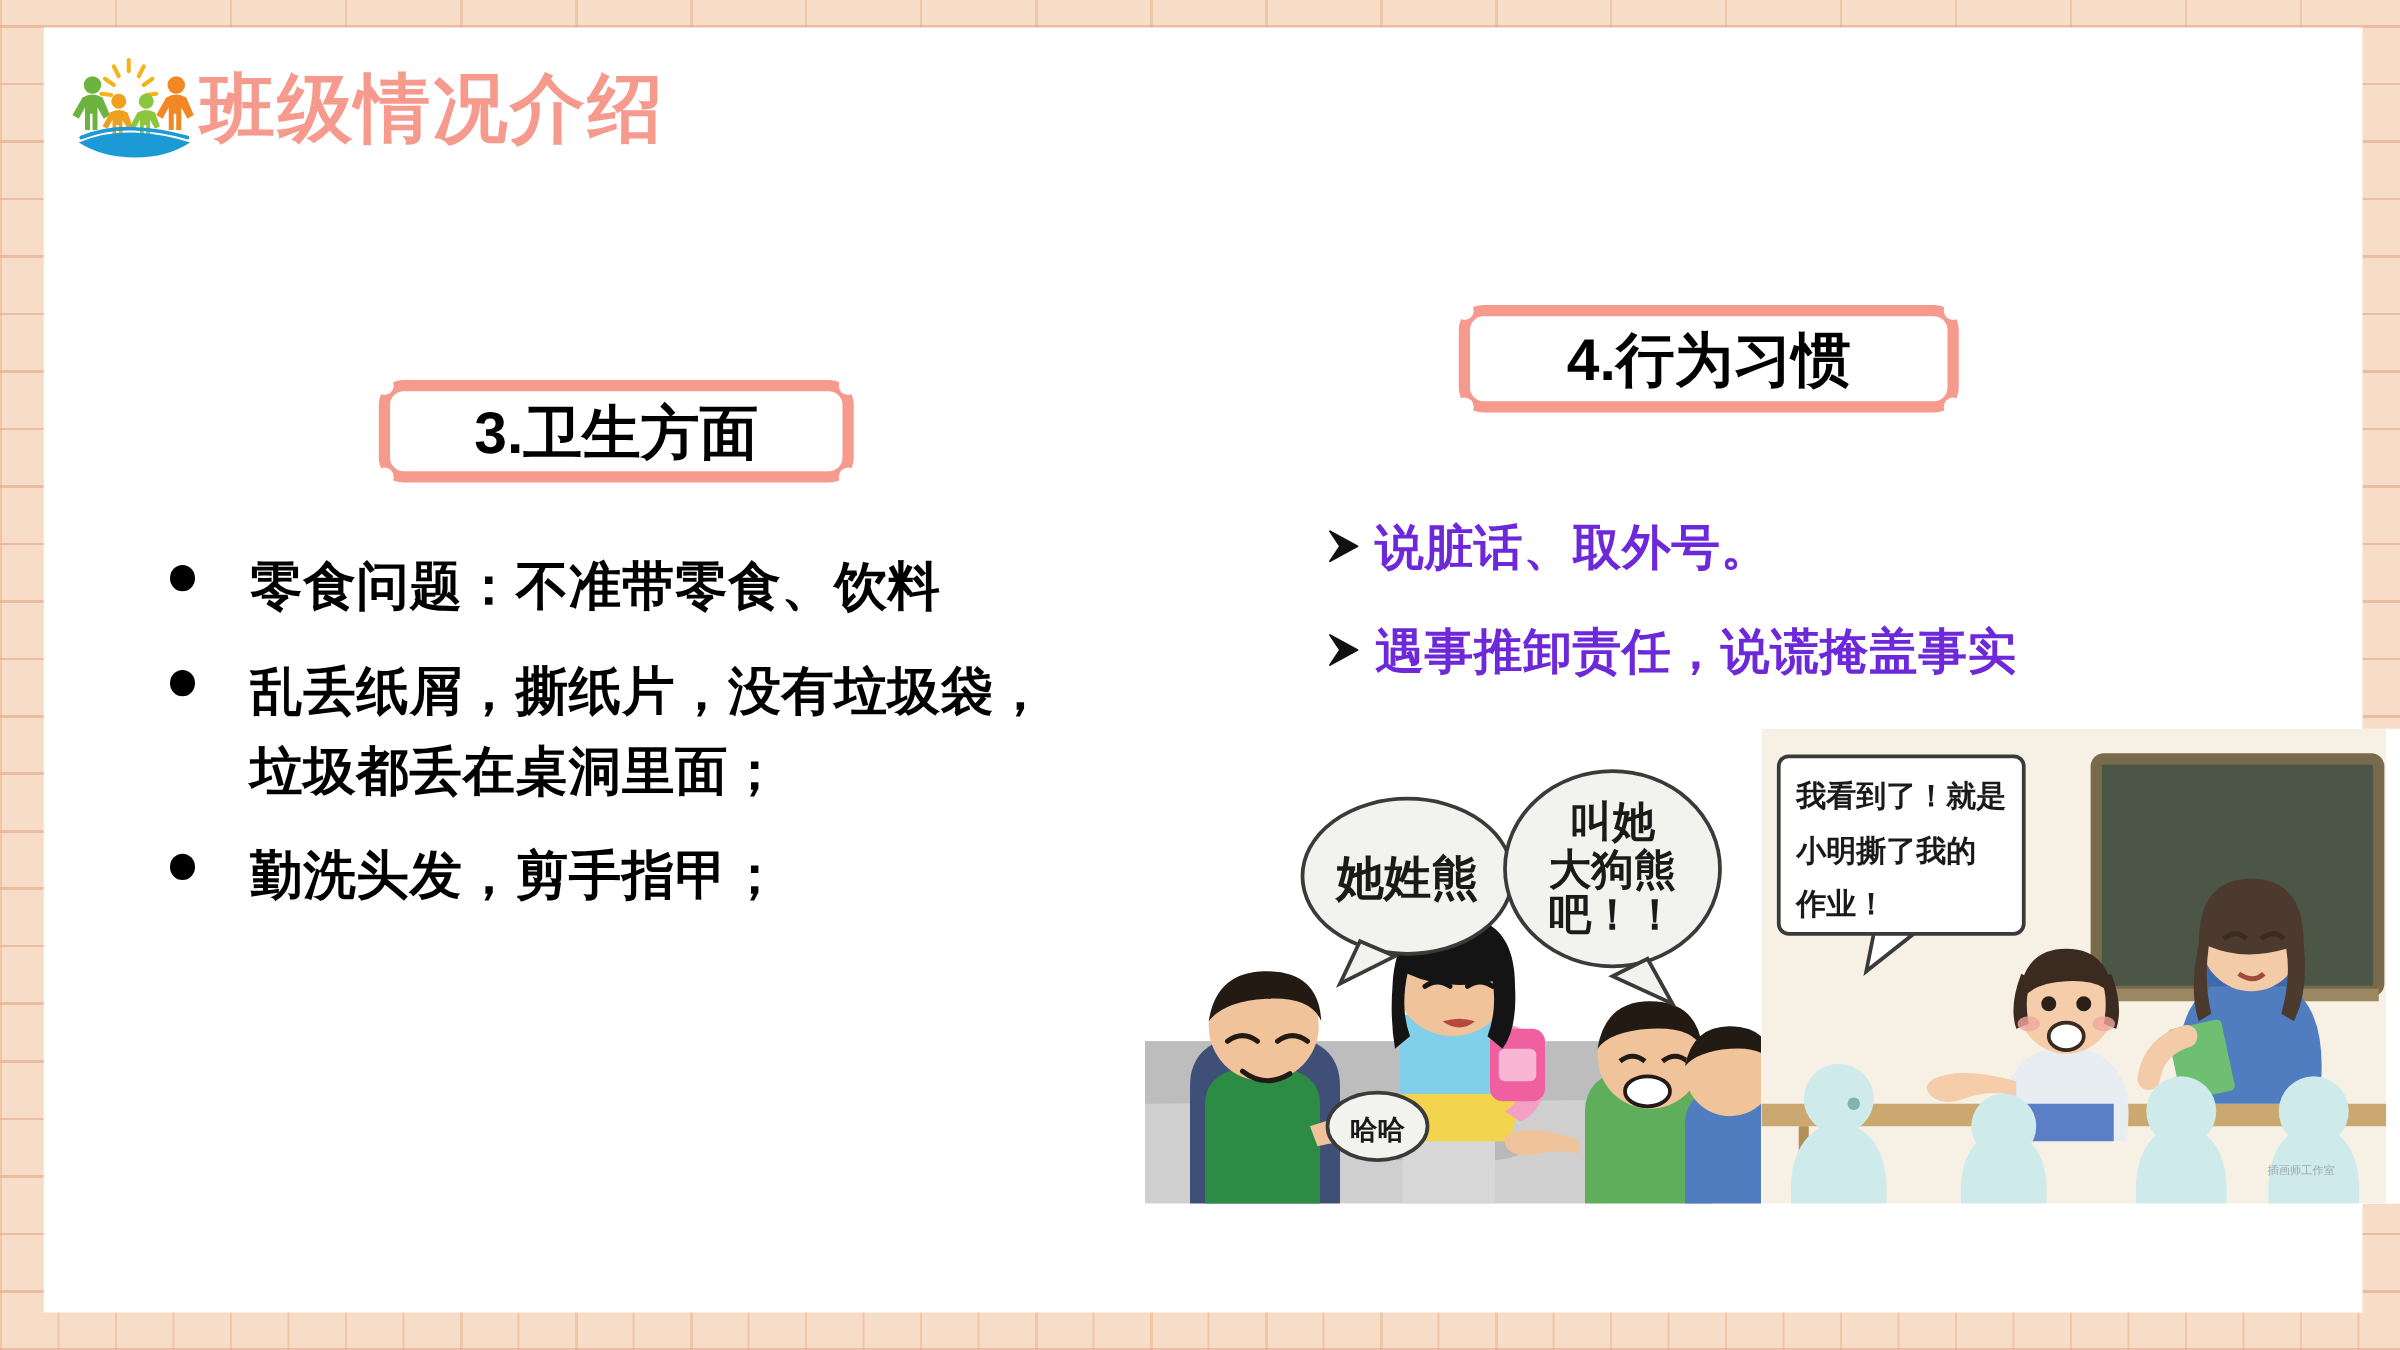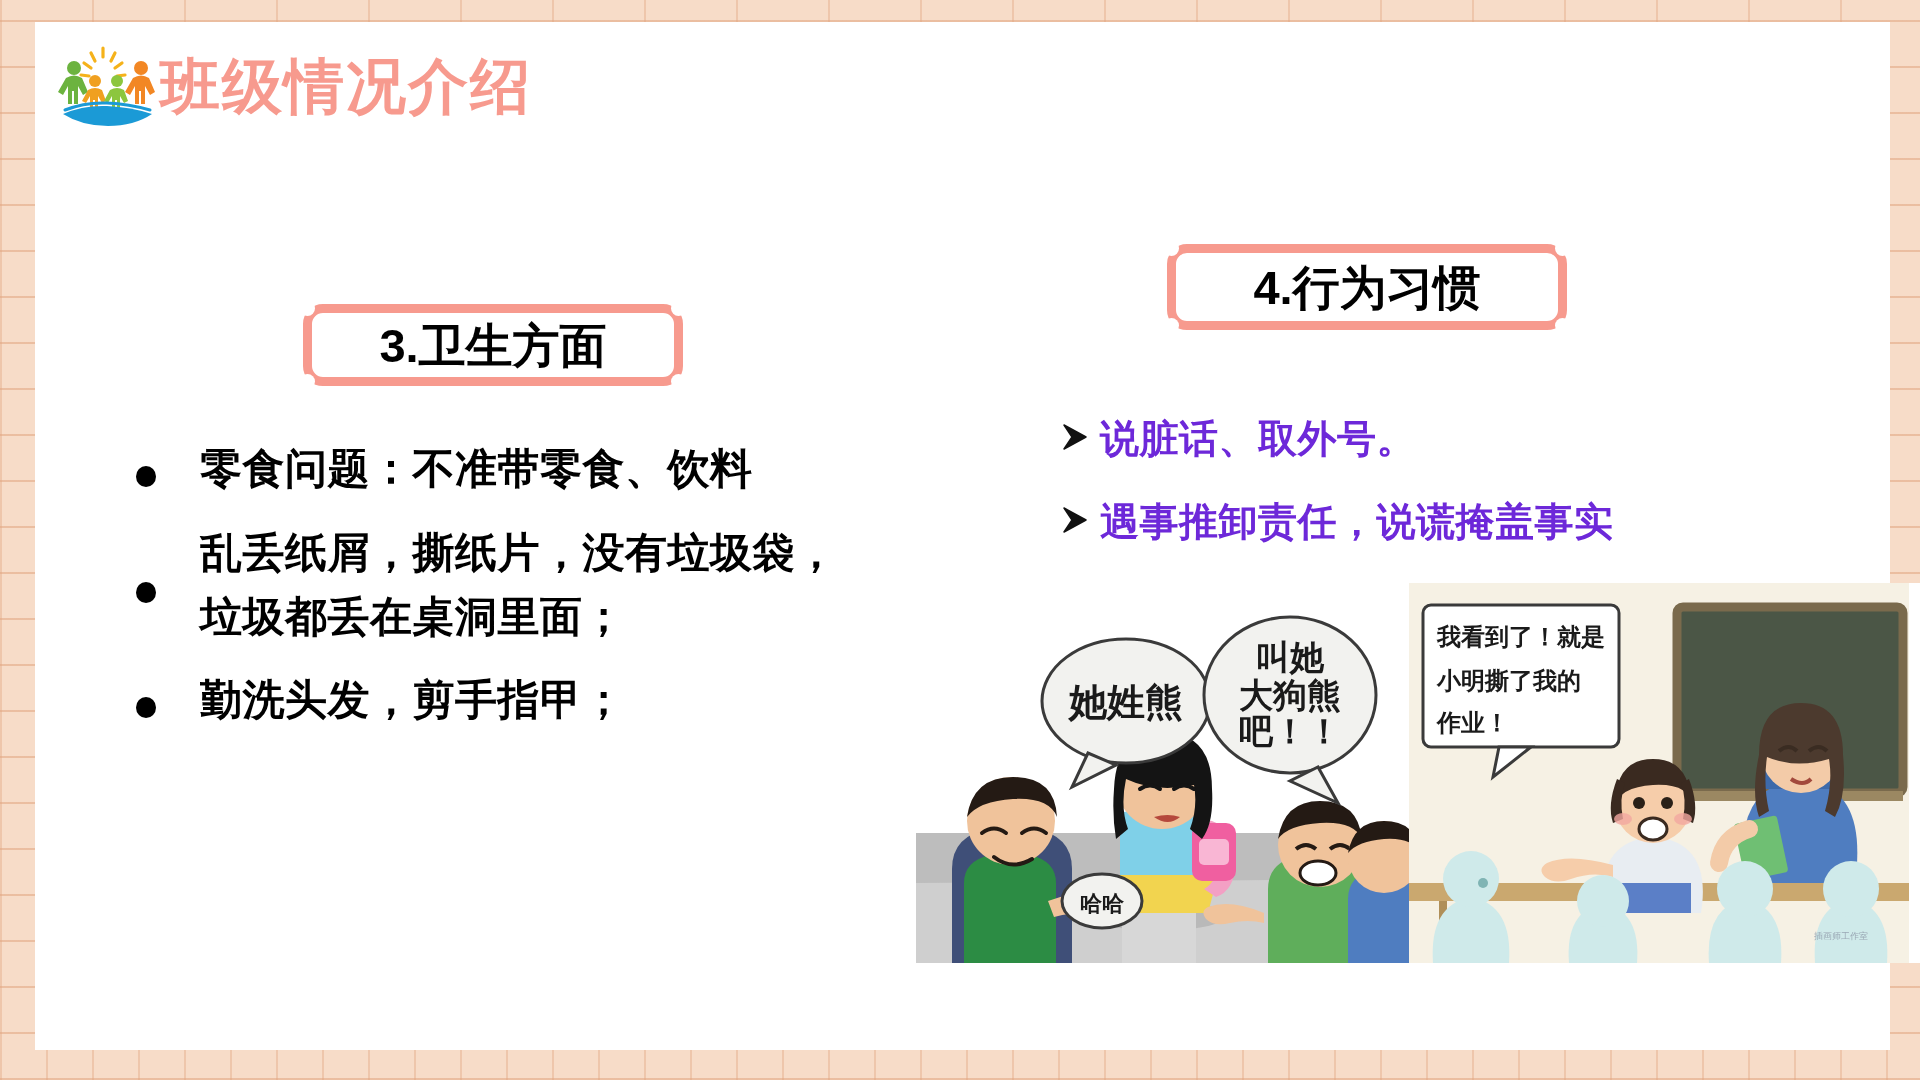--- a/index.html
+++ b/index.html
@@ -52,21 +52,21 @@
     background:#ffffff;
   }
   .cd-tl{left:-12px;top:-12px}.cd-tr{right:-12px;top:-12px}
   .cd-bl{left:-12px;bottom:-12px}.cd-br{right:-12px;bottom:-12px}
 
   #chip-left{left:268px;top:238px;width:380px;height:82px;margin-top:44px;}
   #chip-right{left:1132px;top:222px;width:400px;height:86px;}
 
   
   #list-left{position:absolute;left:95px;top:415px;width:720px;}
-  .li{display:flex;align-items:center;margin-bottom:20px;}
+  .li{display:flex;align-items:flex-start;margin-bottom:20px;}
   .dot{
     width:20px;height:21px;border-radius:50%;background:#000;
     margin:15px 44px 0 6px;flex:0 0 auto;
   }
   .li-text{
     font-size:42px;font-weight:bold;color:#000;line-height:1.52;
     letter-spacing:.5px;
   }
 
   #list-right{position:absolute;left:1025px;top:390px;width:700px;}

